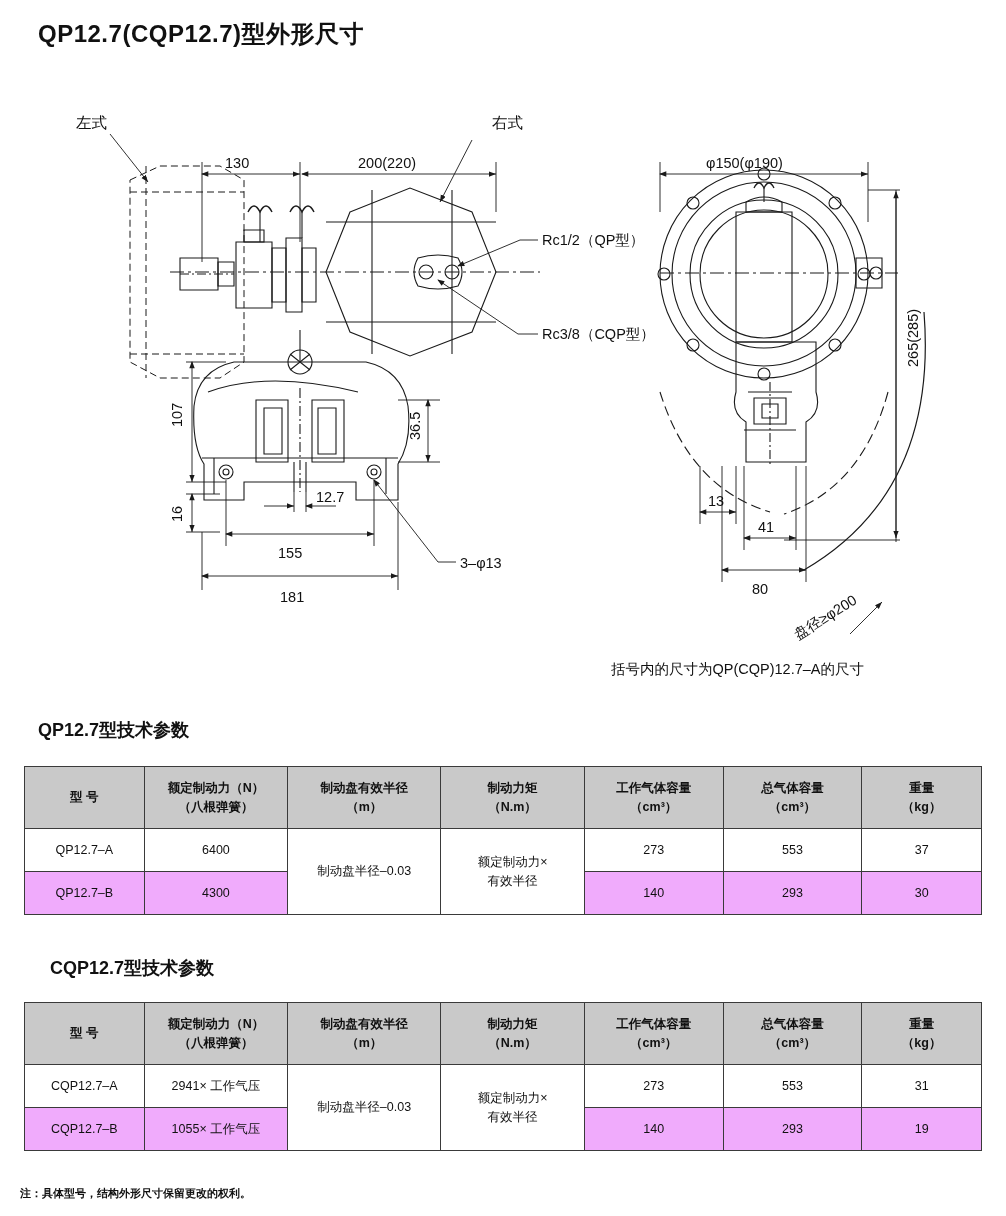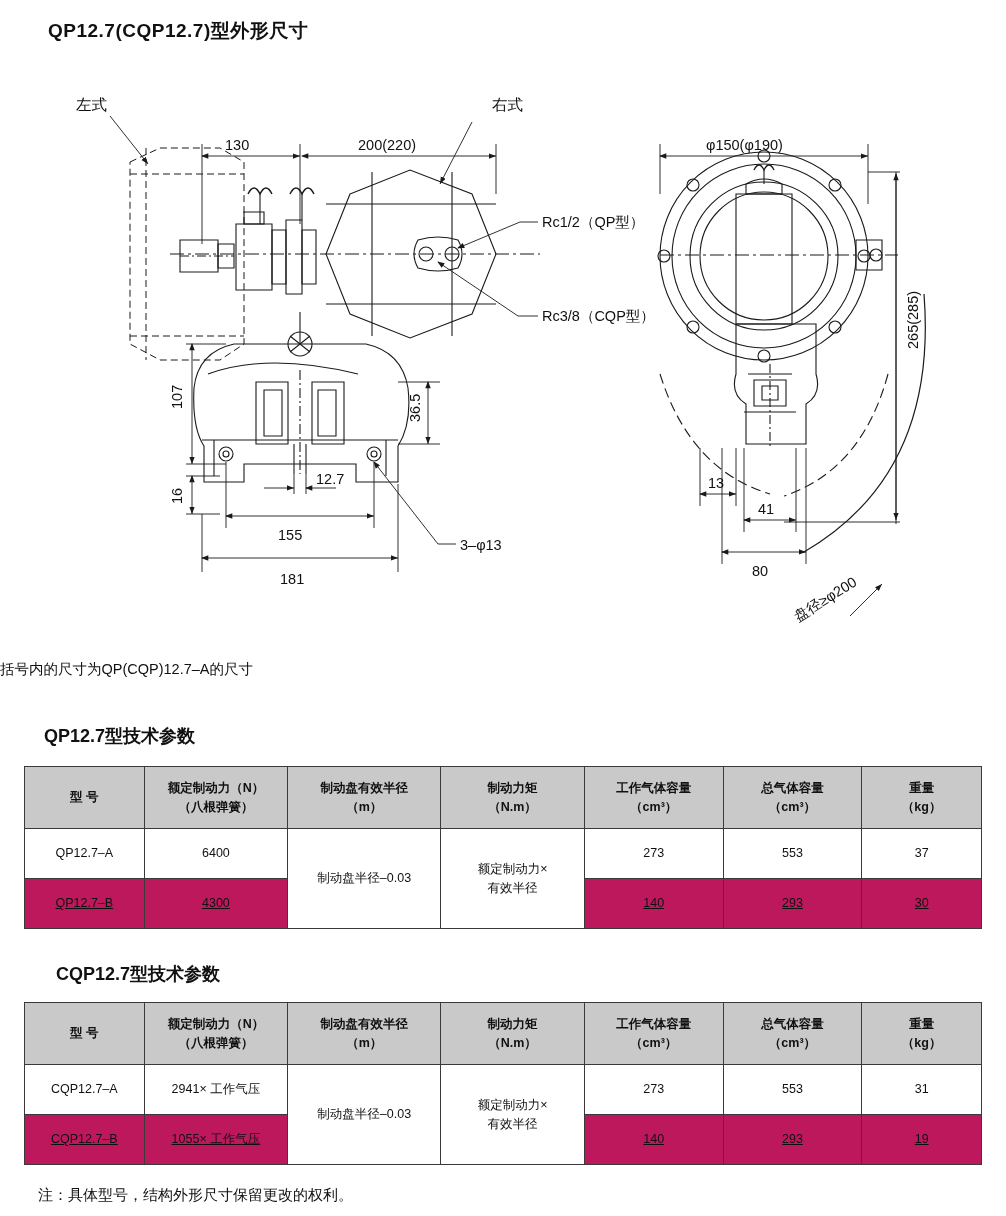--- a/index.html
+++ b/index.html
@@ -8,36 +8,36 @@
     width:1006px; height:1216px;
     background:#ffffff;
     font-family:"Liberation Sans", sans-serif;
     color:#111;
     position:relative;
     overflow:hidden;
   }
   .page { position:relative; width:1006px; height:1216px; }
 
   h1.title {
-    position:absolute; left:48px; top:18px; margin:0;
-    font-size:19px; font-weight:bold; letter-spacing:0.5px;
+    position:absolute; left:38px; top:18px; margin:0;
+    font-size:24px; font-weight:bold; letter-spacing:0.5px;
   }
 
   .drawing {
-    position:absolute; left:20px; top:44px; width:966px; height:640px;
+    position:absolute; left:20px; top:62px; width:966px; height:640px;
   }
   .drawing svg { display:block; }
 
   .caption {
-    position:absolute; left:0; top:660px; width:864px; text-align:left;
+    position:absolute; left:0; top:660px; width:864px; text-align:right;
     font-size:14.5px;
   }
 
   h2.sec {
-    position:absolute; left:38px; margin:6px;
+    position:absolute; left:38px; margin:0;
     font-size:18px; font-weight:bold;
   }
   h2.sec1 { top:718px; }
   h2.sec2 { left:50px; top:956px; }
 
   table.spec {
     position:absolute; border-collapse:collapse; table-layout:fixed;
     font-size:12.5px;
     border-radius:19px;
   }
@@ -45,26 +45,26 @@
   table.spec2 { left:24px; top:1002px; width:958px; }
   table.spec th, table.spec td {
     border:1px solid #3a3a3a;
     text-align:center; vertical-align:middle;
     padding:4px 2px;
     line-height:1.45;
   }
   table.spec thead th {
     background:#c9c9c9; font-weight:bold; height:62px; font-size:12.5px;
   }
-  table.spec tbody td { height:50px; }
-  table.spec tbody tr.alt td { background:#be185d;text-decoration:underline; }
+  table.spec tbody td { height:43px; }
+  table.spec tbody tr.alt td { background:#f0abfc; }
 
   .note {
-    position:absolute; left:38px; top:1186px;
-    font-size:15px; color:#111;
+    position:absolute; left:20px; top:1186px;
+    font-size:11px; color:#111;font-weight:bold;
   }
   text { font-family:"Liberation Sans", sans-serif; }
 </style>
 </head>
 <body>
 
 <div class="page">
 
   <h1 class="title">QP12.7(CQP12.7)型外形尺寸</h1>
 

